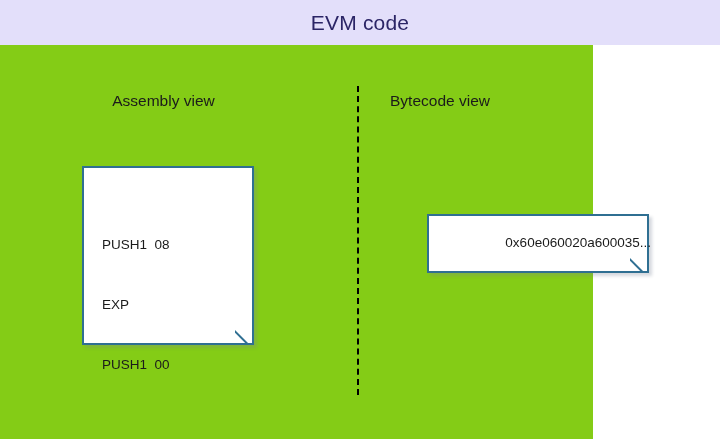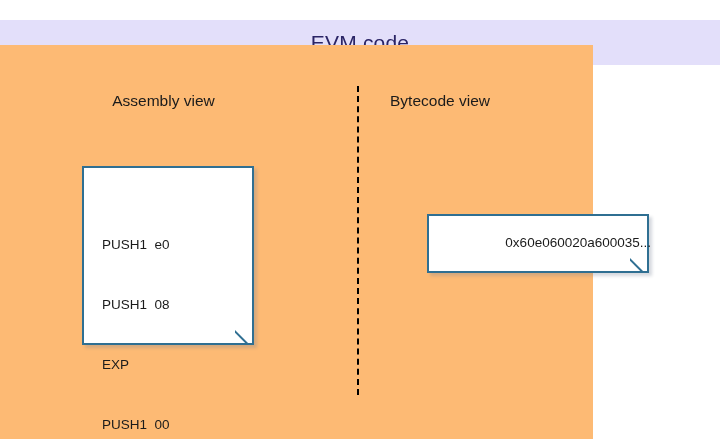--- a/index.html
+++ b/index.html
@@ -18,36 +18,35 @@
   
   #header-band {
     position: absolute;
     left: 0; top: 0;
     width: 720px;
     height: 45px;
     background: #e3dffa;
     display: flex;
     align-items: center;
     justify-content: center;
-    margin-top: 20px;
   }
   #page-title {
     font-size: 21px;
     color: #2b2566;
     letter-spacing: 0.2px;
     line-height: 1;
   }
 
   
   #canvas {
     position: absolute;
     left: 0; top: 45px;
     width: 593px;
     height: 394px;
-    background: #fdba74;
+    background: #84cc16;
   }
 
   
   .column-heading {
     position: absolute;
     font-size: 15.5px;
     color: #1b1b1b;
     white-space: nowrap;
     line-height: 1;
   }
@@ -161,21 +160,20 @@
 
   <div class="column-heading" id="assembly-heading">Assembly view</div>
 
   <div class="column-heading" id="bytecode-heading">Bytecode view</div>
 
   <div id="divider"></div>
 
   <div class="note-card" id="assembly-card">
 
     <div id="assembly-code">
-      <div class="code-line">PUSH1  e0</div>
       <div class="code-line">PUSH1  08</div>
       <div class="code-line">EXP</div>
       <div class="code-line">PUSH1  00</div>
       
       
     </div>
 
     <div class="fold-tri"></div>
   </div>
 

